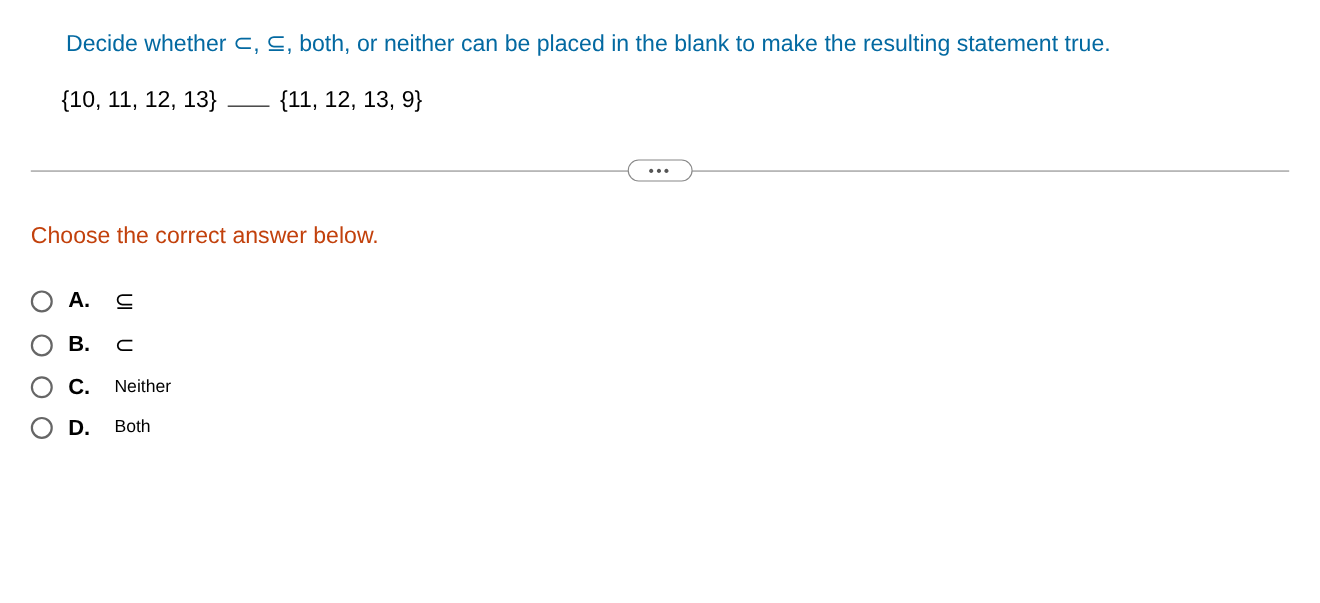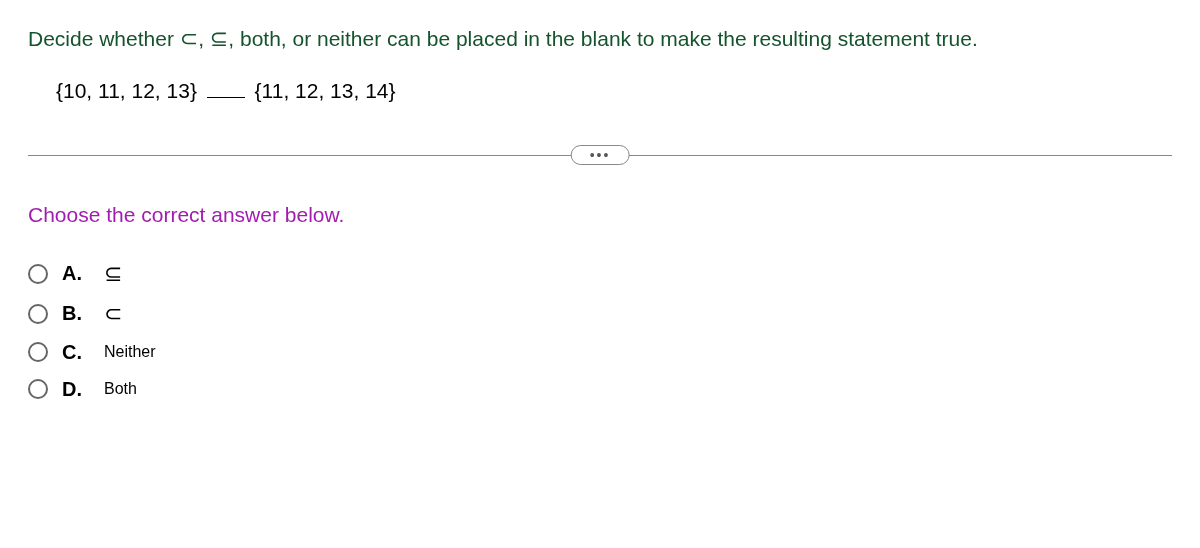--- a/index.html
+++ b/index.html
@@ -10,23 +10,24 @@
     body {
       font-family: Arial, Helvetica, sans-serif;
       background: #ffffff;
       width: 1200px;
       height: 548px;
       padding: 24px 28px;
       position: relative;
     }
     .question-text {
       font-size: 21px;
-      color: #14532d;
+      color: #0369a1;
       line-height: 1.4;
       margin-bottom: 24px;
+      margin-left: 32px;
     }
     .expression {
       font-size: 21px;
       color: #000;
       margin-left: 28px;
       margin-bottom: 40px;
     }
     .blank {
       display: inline-block;
       border-bottom: 1.5px solid #000;
@@ -58,21 +59,21 @@
       border-radius: 12px;
       padding: 2px 18px;
       font-size: 14px;
       letter-spacing: 2px;
       color: #555;
       cursor: pointer;
       line-height: 1;
     }
     .instruction {
       font-size: 21px;
-      color: #a21caf;
+      color: #c2410c;
       margin-bottom: 34px;
     }
     .options {
       display: flex;
       flex-direction: column;
       gap: 14px;
     }
     .option {
       display: flex;
       align-items: center;
@@ -109,21 +110,21 @@
 </head>
 <body>
 
 <div class="question-text">
   <span>Decide whether </span><span class="subset-proper">⊂</span><span>, </span><span class="subset-eq">⊆</span><span>, both, or neither can be placed in the blank to make the resulting statement true.</span>
 </div>
 
 <div class="expression">
   <span>{10, 11, 12, 13}</span>
   <span class="blank"></span>
-  <span>{11, 12, 13, 14}</span>
+  <span>{11, 12, 13, 9}</span>
 </div>
 
 <div class="divider-container">
   <div class="divider-line"></div>
   <button class="ellipsis-button">
     <span>•••</span>
   </button>
 </div>
 
 <div class="instruction">Choose the correct answer below.</div>

